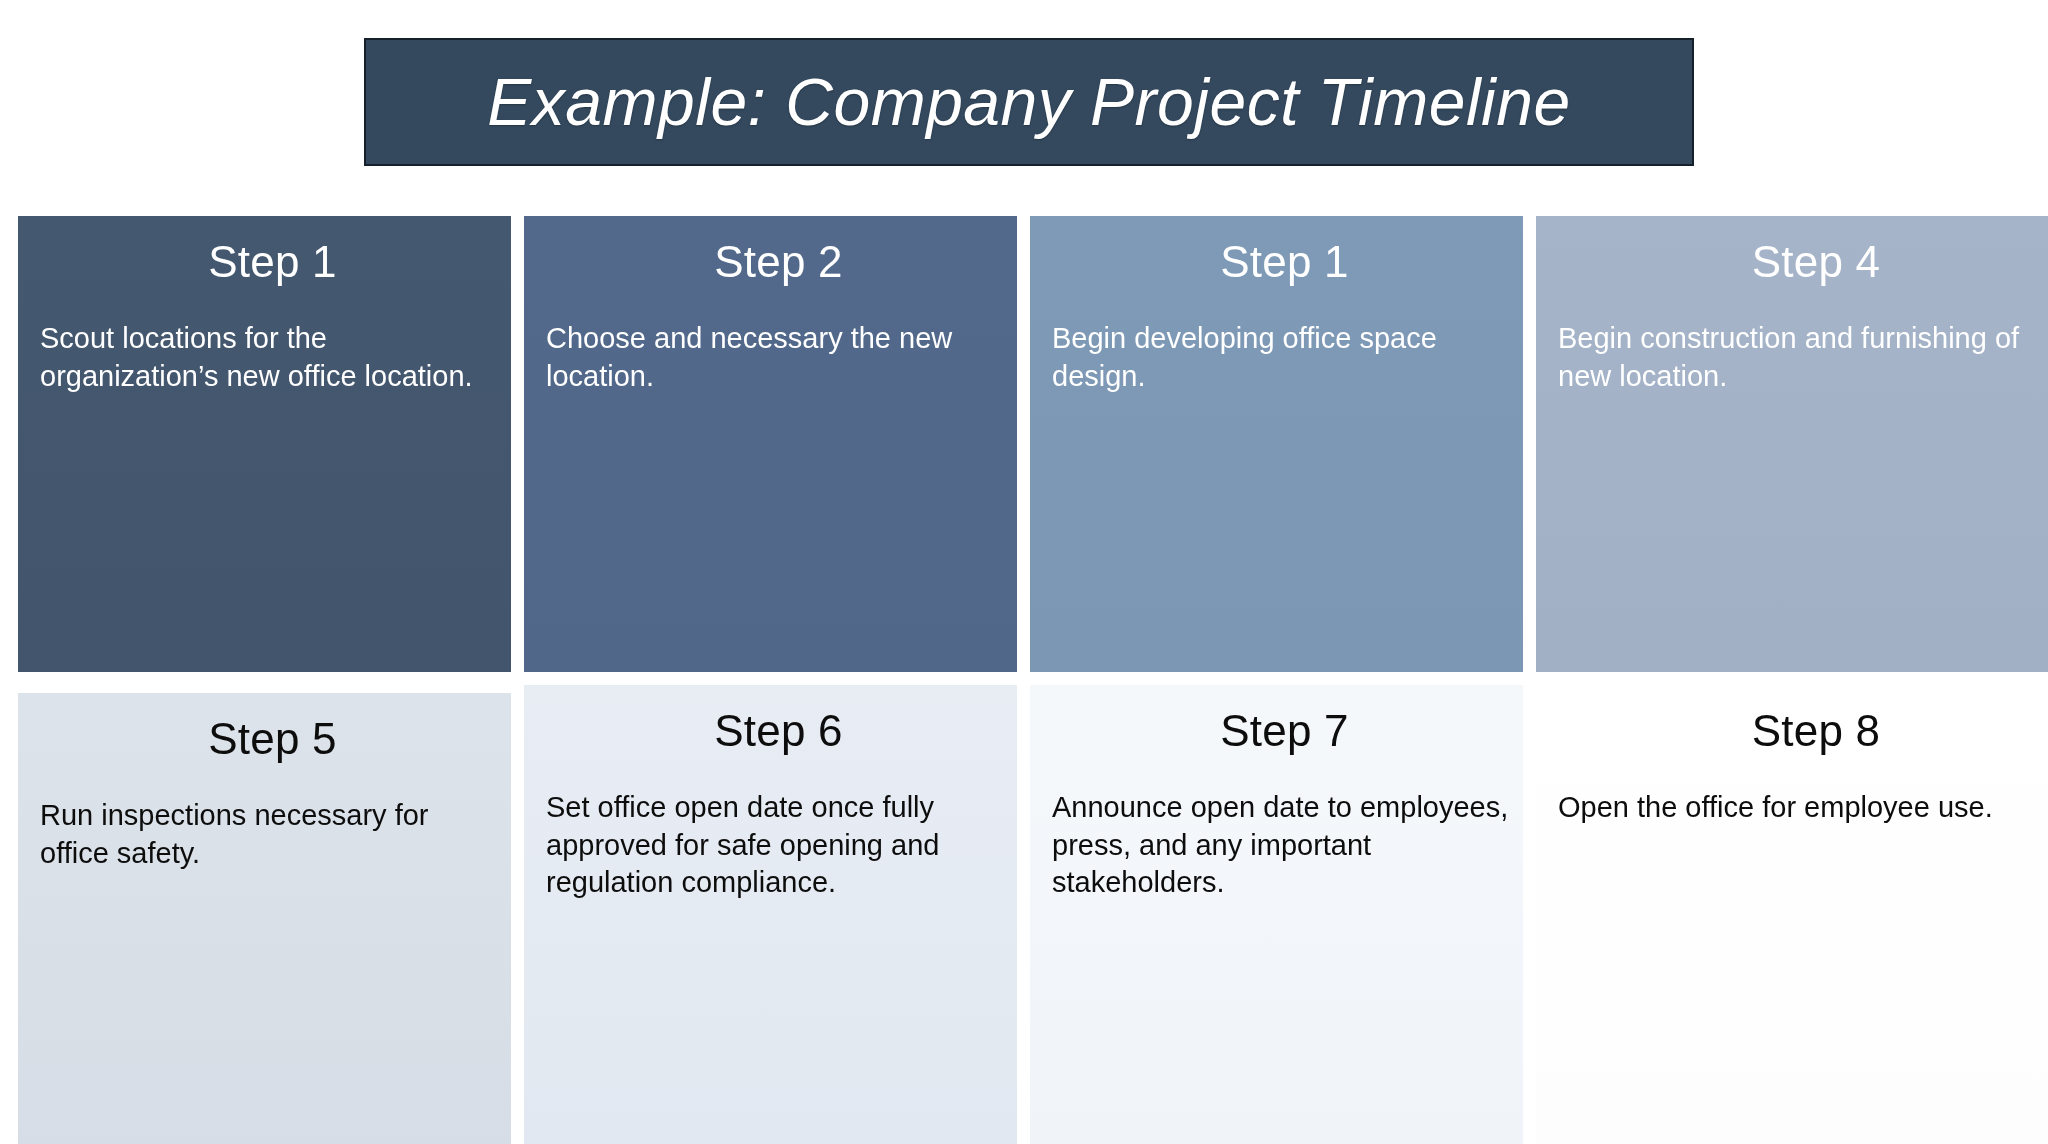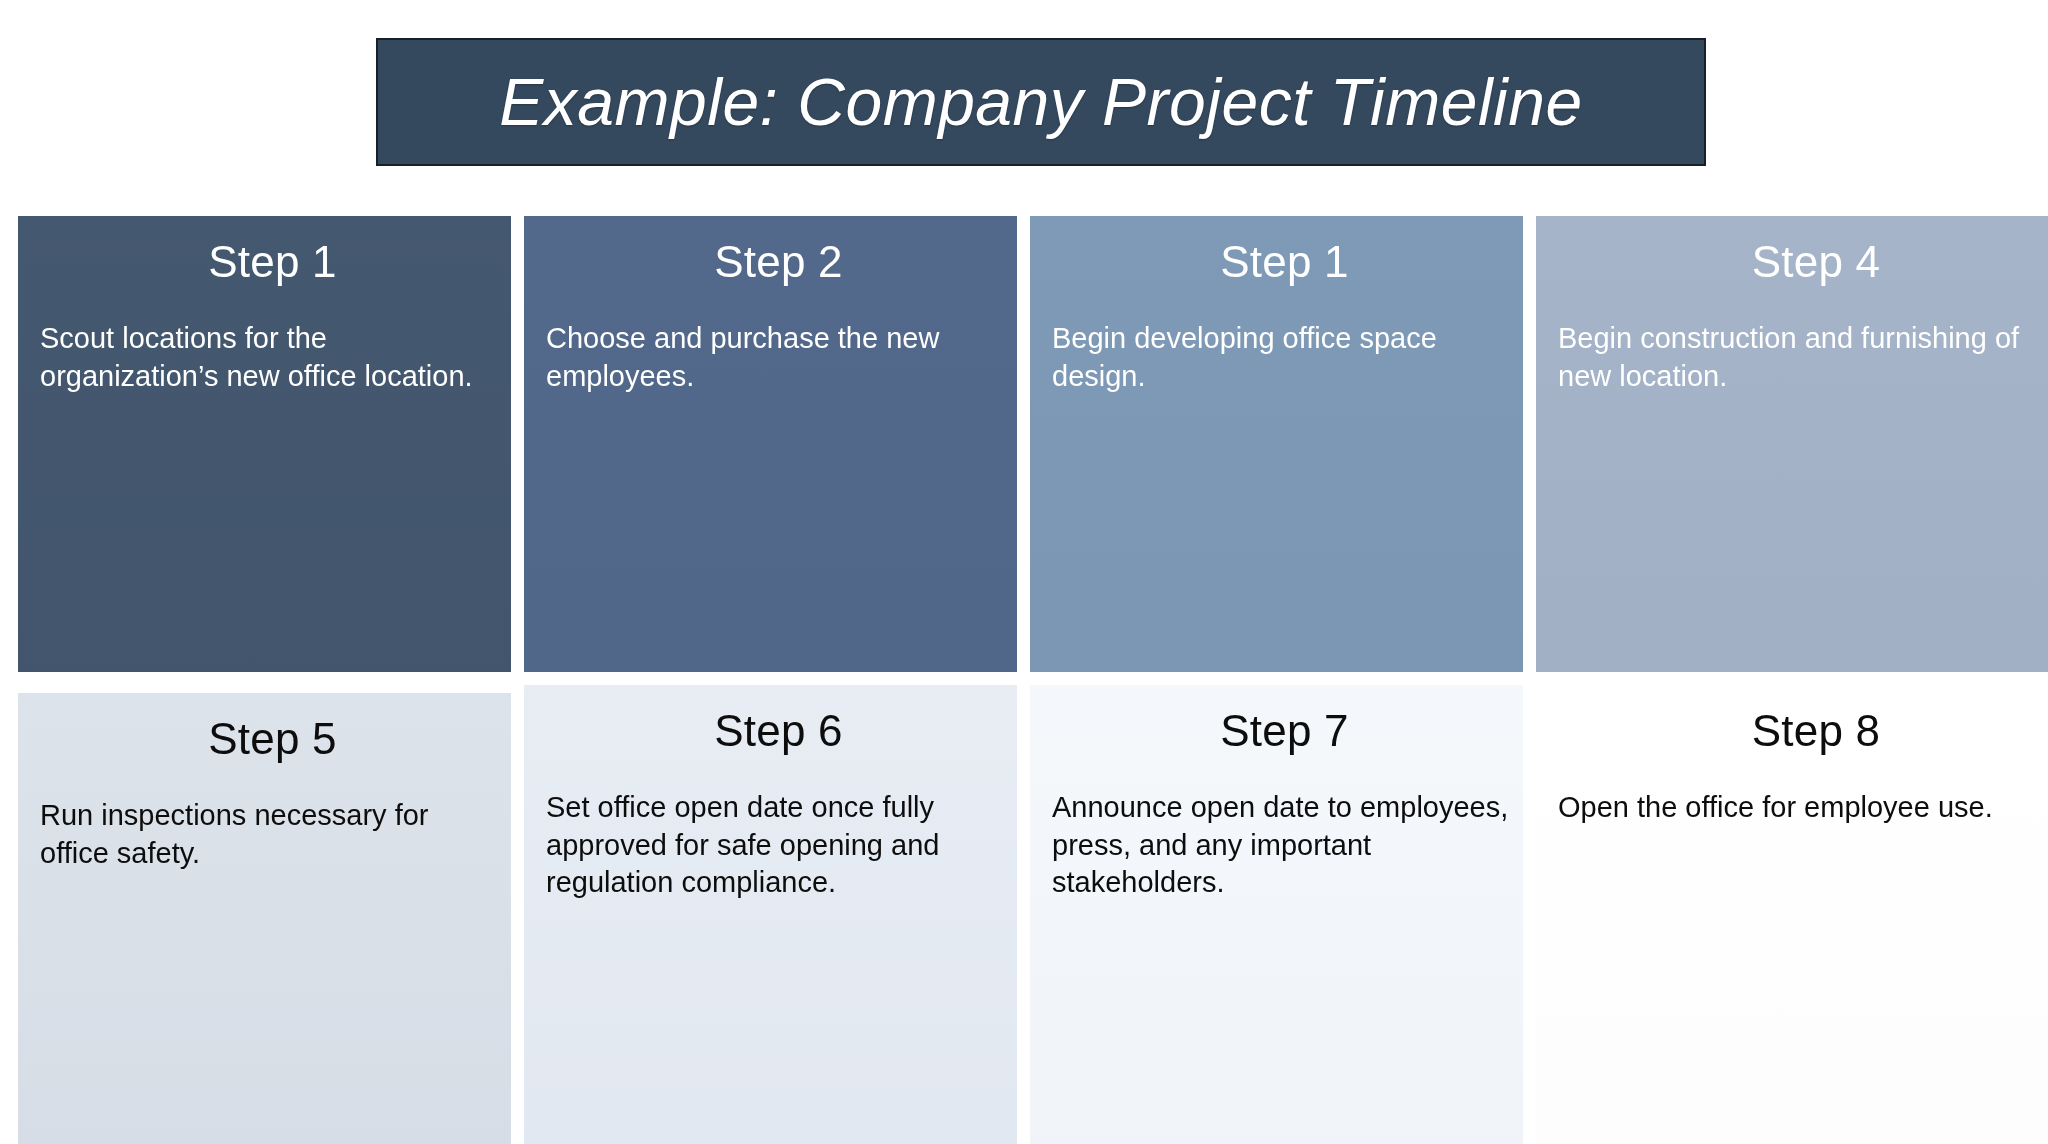--- a/index.html
+++ b/index.html
@@ -28,21 +28,20 @@
     left: 364px;
     top: 38px;
     width: 1330px;
     height: 128px;
     background: #34495e;
     border: 2px solid #16202b;
     box-sizing: border-box;
     display: flex;
     align-items: center;
     justify-content: center;
-    margin-left: 12px;
   }
   .title-text {
     font-family: "Liberation Sans", sans-serif;
     font-style: italic;
     font-weight: 400;
     font-size: 66px;
     line-height: 1;
     color: #ffffff;
     letter-spacing: 0.5px;
     white-space: nowrap;
@@ -123,21 +122,21 @@
 
   <div class="grid">
 
     <div class="card r1 c1 card-s1 light-ink">
       <div class="card-title">Step 1</div>
       <div class="card-body">Scout locations for the organization’s new office location.</div>
     </div>
 
     <div class="card r1 c2 card-s2 light-ink">
       <div class="card-title">Step 2</div>
-      <div class="card-body">Choose and purchase the new employees.</div>
+      <div class="card-body">Choose and necessary the new location.</div>
     </div>
 
     <div class="card r1 c3 card-s3 light-ink">
       <div class="card-title">Step 1</div>
       <div class="card-body">Begin developing office space design.</div>
     </div>
 
     <div class="card r1 c4 card-s4 light-ink">
       <div class="card-title">Step 4</div>
       <div class="card-body">Begin construction and furnishing of new location.</div>

